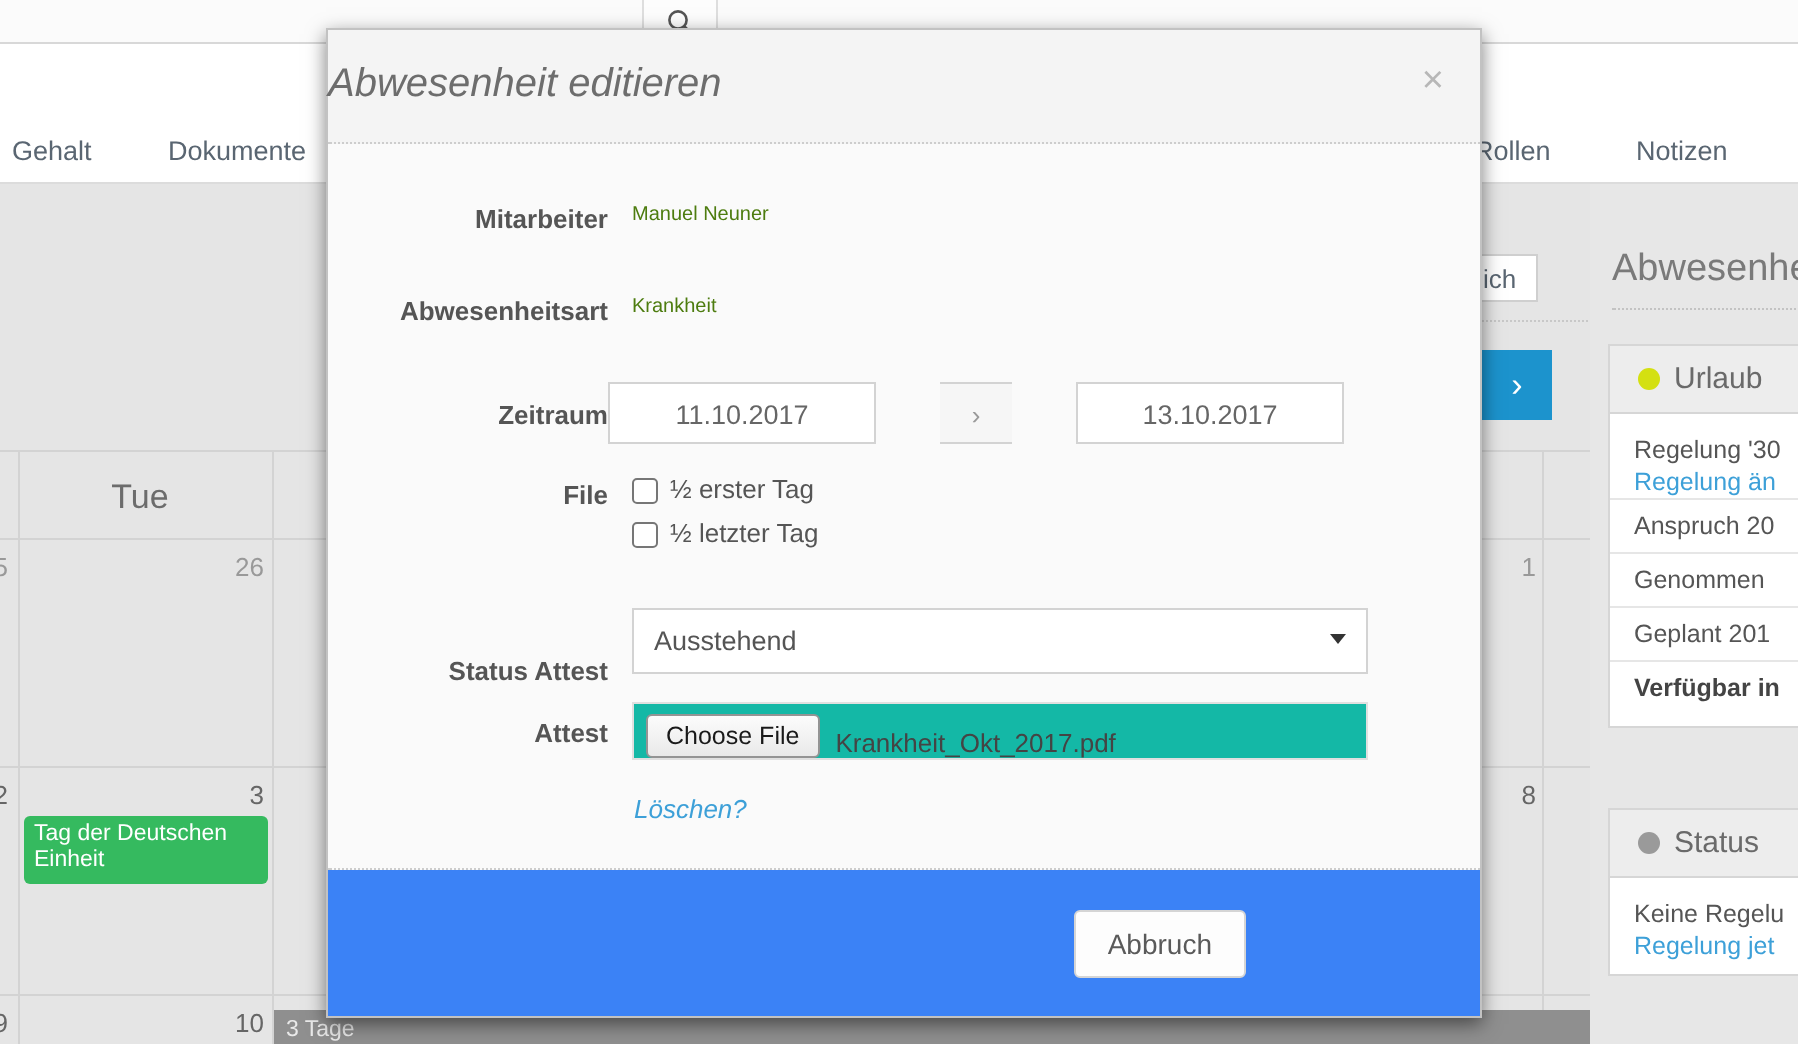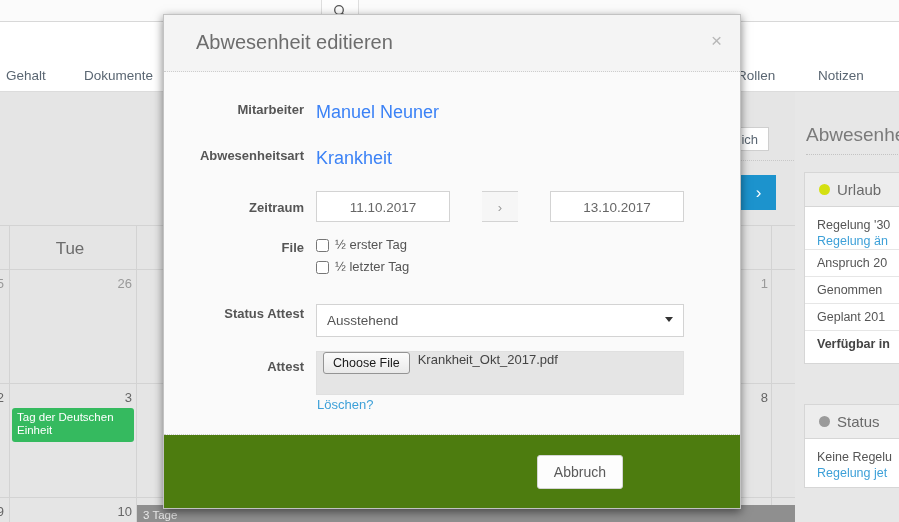--- a/index.html
+++ b/index.html
@@ -242,26 +242,27 @@
   }
   .modal-header {
     position: relative;
     height: 57px;
     background: #f4f4f4;
     border-bottom: 1px dotted #cdcdcd;
     box-sizing: border-box;
   }
   .modal-title {
     position: absolute;
-    left: 32px; top: 16px;
+    left: 0; top: 16px;
     font-size: 20px;
     color: #6d6d6d;
     font-weight: normal;
     margin: 0;
     white-space: nowrap;
+    font-style: italic;
   }
   .modal-close {
     position: absolute;
     right: 14px; top: 14px;
     font-size: 19px;
     color: #b7b7b7;
     line-height: 1;
     background: none;
     border: none;
     cursor: pointer;
@@ -271,47 +272,47 @@
   .modal-body {
     position: relative;
     height: 363px;
     background: #fafafa;
     border-bottom: 1px dotted #cdcdcd;
     box-sizing: border-box;
   }
   .modal-footer {
     position: relative;
     height: 73px;
-    background: #4d7c0f;
+    background: #3b82f6;
     padding-left: 48px;
   }
 
   .frow { position: absolute; left: 0; width: 578px; }
   .flabel {
     position: absolute;
     left: 0;
     width: 140px;
     text-align: right;
     font-size: 13px;
     font-weight: bold;
     color: #555;
     white-space: nowrap;
   }
   .fstatic {
     position: absolute;
     left: 152px;
-    font-size: 18px;
-    color: #3b82f6;
+    font-size: 10px;
+    color: #4d7c0f;
     white-space: nowrap;
   }
 
   
   .daterange {
     position: absolute;
-    left: 152px;
+    left: 140px;
     display: flex;
     width: 368px;
     height: 31px;
     gap: 32px;
   }
   .daterange .di {
     flex: 1;
     border: 1px solid #d3d3d3;
     background: #fff;
     text-align: center;
@@ -364,26 +365,26 @@
     width: 0; height: 0;
     border-left: 4px solid transparent;
     border-right: 4px solid transparent;
     border-top: 5px solid #333;
   }
 
   .filebox {
     position: absolute;
     left: 152px;
     width: 368px;
-    height: 44px;
+    height: 29px;
     border: 1px solid #e0e0e0;
-    background: #e5e5e5;
+    background: #14b8a6;
     box-sizing: border-box;
     display: flex;
-    align-items: flex-start;
+    align-items: flex-end;
     padding: 0 6px;
   }
   .choose-btn {
     border: 1px solid #949494;
     background: linear-gradient(#fcfcfc,#e9e9e9);
     border-radius: 3px;
     font-size: 12.5px;
     color: #1a1a1a;
     padding: 2px 9px;
     font-family: "Liberation Sans", sans-serif;
@@ -561,34 +562,34 @@
         <input type="checkbox" style="">
         <span>½ erster Tag</span>
       </div>
       <div class="ckrow" style="top:19px;">
         <input type="checkbox" style="">
         <span>½ letzter Tag</span>
       </div>
     </div>
 
     <div class="frow" style="top:232px;">
-      <div class="flabel" style="top:2px;">Status Attest</div>
+      <div class="flabel" style="top:24px;">Status Attest</div>
       <div class="fselect">
         <span>Ausstehend</span>
         <span class="caret"></span>
       </div>
     </div>
 
     <div class="frow" style="top:279px;">
       <div class="flabel" style="top:8px;">Attest</div>
       <div class="filebox">
         <span class="choose-btn">Choose File</span>
         <span class="filename">Krankheit_Okt_2017.pdf</span>
       </div>
-      <a href="#" class="linklike" style="top:46px;">Löschen?</a>
+      <a href="#" class="linklike" style="top:46px;font-style:italic;">Löschen?</a>
     </div>
 
   </div>
 
   <div class="modal-footer">
     <button class="btn" id="btn-cancel">Abbruch</button>
   </div>
 </div>
 
 </body></html>

